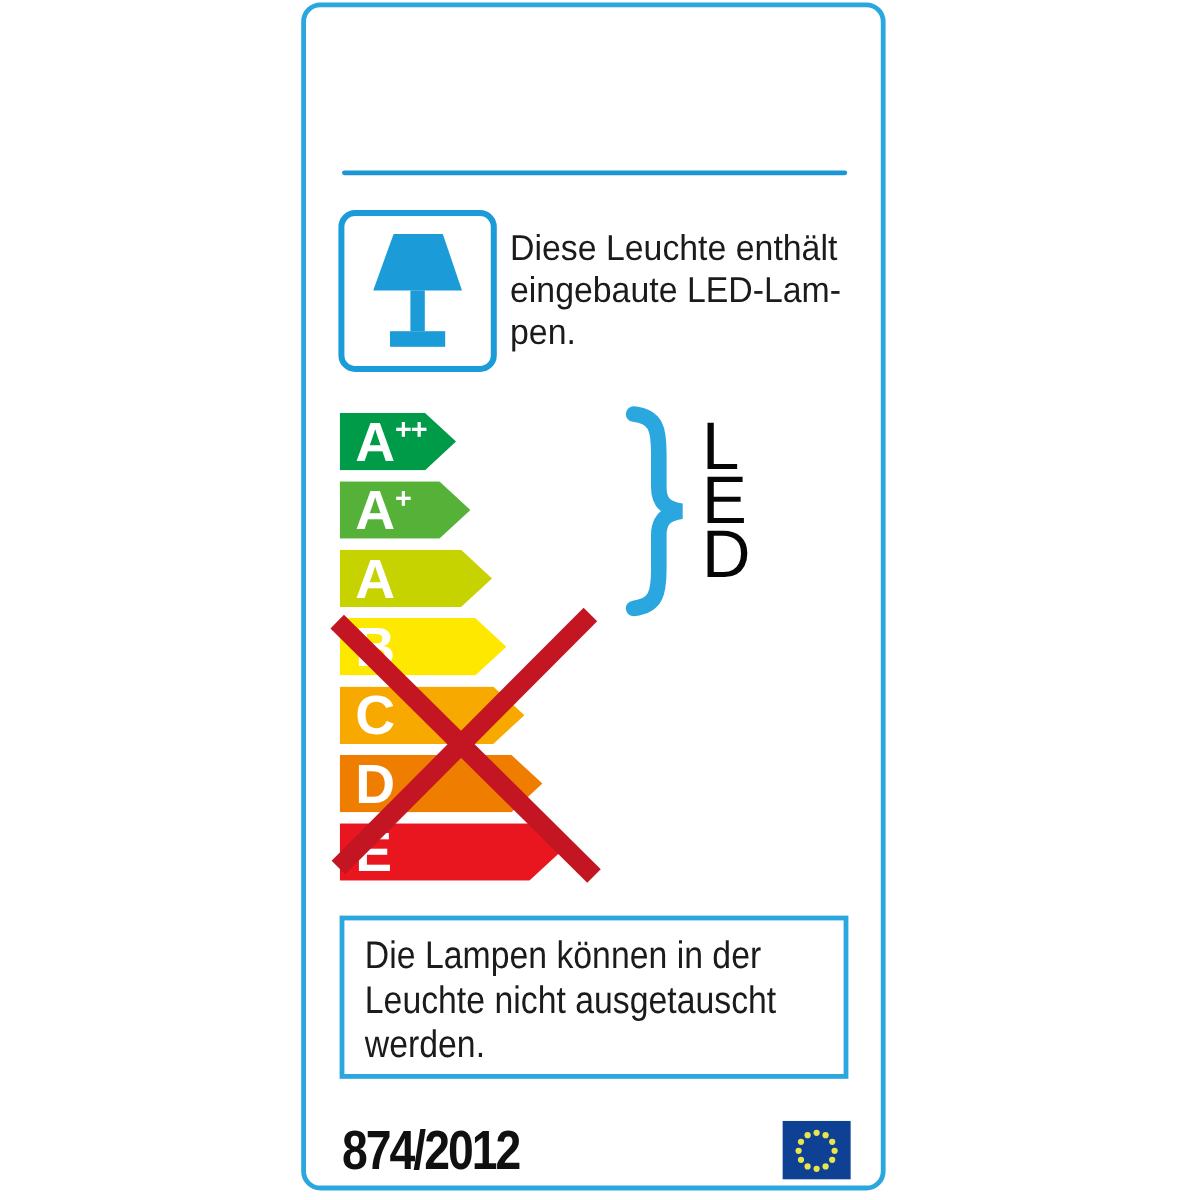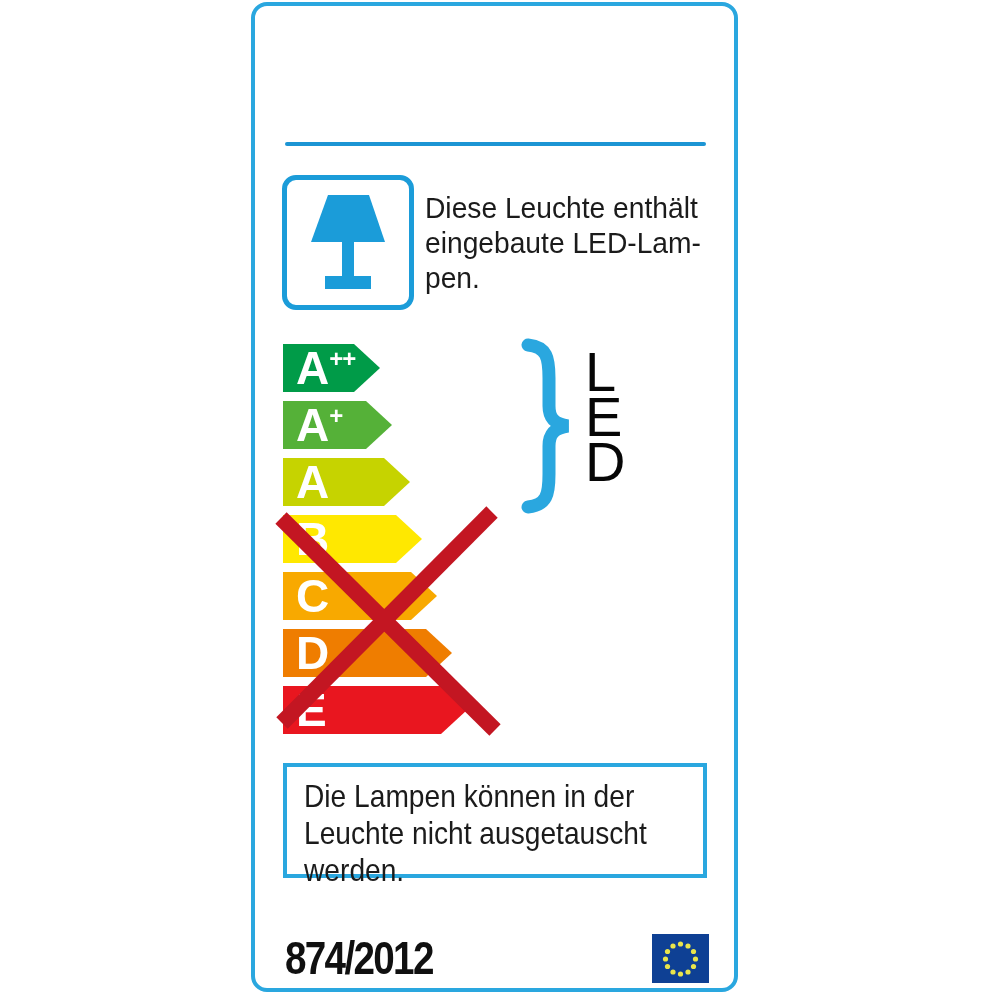--- a/index.html
+++ b/index.html
@@ -34,21 +34,21 @@
   }
   .arrow .g{font-size:46px;line-height:46px;padding-left:13px;}
   .arrow sup{font-size:24px;line-height:24px;align-self:flex-start;margin-top:3px;letter-spacing:-1px;}
   .cross{position:absolute;left:270px;top:502px;}
   .brace{position:absolute;left:516px;top:336px;}
   .led{
     position:absolute;left:585px;top:349px;
     font-size:56px;line-height:45px;color:#060606;white-space:pre-line;
   }
   .note{
-    position:absolute;left:283px;top:763px;width:424px;height:115px;
+    position:absolute;left:283px;top:763px;width:424px;height:136px;
     box-sizing:border-box;border:4px solid var(--border-blue);background:#fff;
   }
   .note-text{
     margin:11px 0 0 17px;font-size:32px;line-height:37px;
     color:var(--text-black);white-space:pre-line;
     transform:scaleX(.88);transform-origin:left top;
   }
   .reg{
     position:absolute;left:285px;top:931px;
     font-size:46px;font-weight:bold;letter-spacing:-2px;color:#101010;

